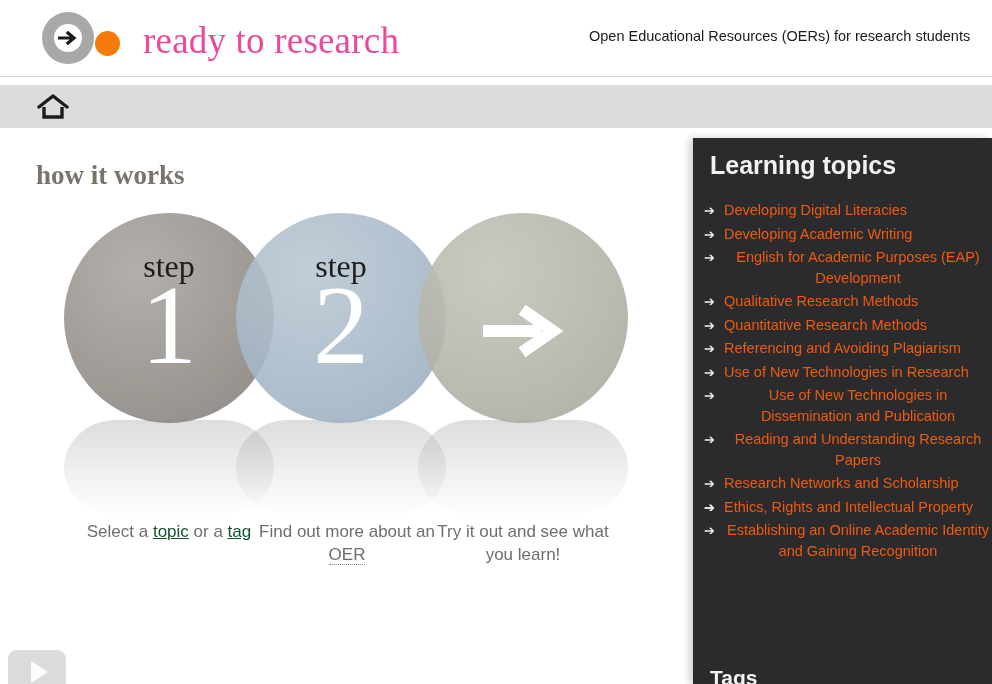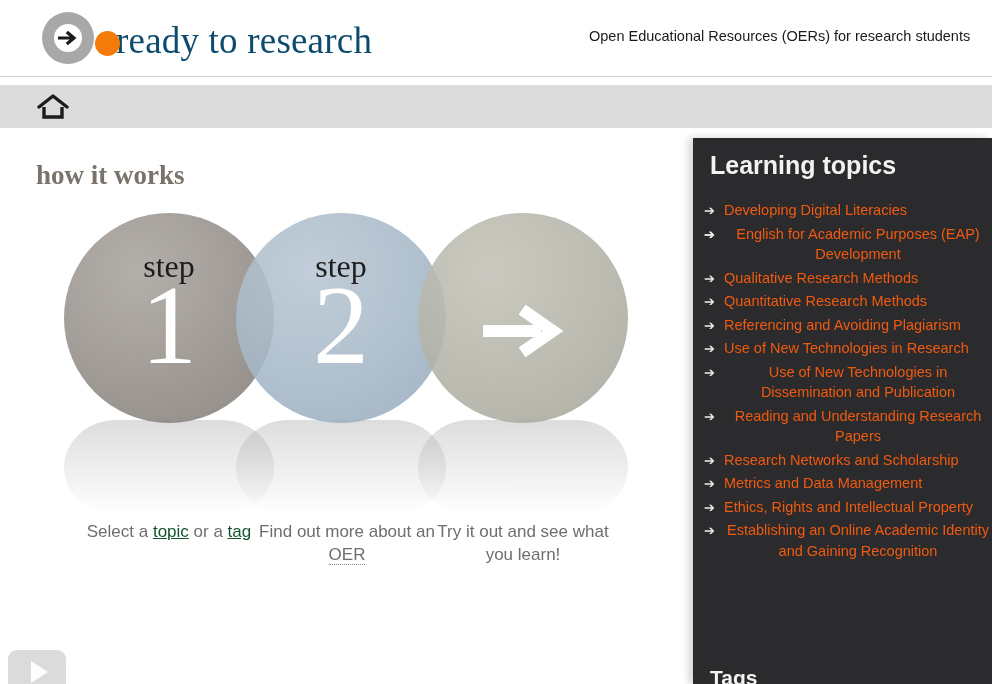--- a/index.html
+++ b/index.html
@@ -25,22 +25,22 @@
   .logo-inner {
     position:absolute; left:12px; top:12px; width:28px; height:28px;
     border-radius:50%; background:#ffffff;
     display:flex; align-items:center; justify-content:center;
   }
   .logo-dot {
     position:absolute; left:53px; top:19px; width:25px; height:25px;
     border-radius:50%; background:#f47b0a;
   }
   #brand-title {
-    margin-left:18px; font-family:"Liberation Serif", serif;
-    font-size:37px; color:#0c4a6e; letter-spacing:0.2px; white-space:nowrap;
+    margin-left:45px; font-family:"Liberation Serif", serif;
+    font-size:37px; color:#ec4899; letter-spacing:0.2px; white-space:nowrap;
   }
   #tagline {
     position:absolute; left:589px; top:28px; width:420px;
     font-size:14.5px; color:#1a1a1a; white-space:nowrap;
     overflow:hidden;
   }
 
   
   #navbar {
     position:absolute; left:0; top:85px; width:992px; height:43px;
@@ -237,29 +237,29 @@
       <div id="play-button">
         <div class="play-tri"></div>
       </div>
     </div>
   </div>
 
   <div id="sidebar">
     <div id="sidebar-title">Learning topics</div>
     <ul id="topic-list">
         <li><span class="bullet-arrow">➔</span><a href="#">Developing Digital Literacies</a></li>
-        <li><span class="bullet-arrow">➔</span></li>
+        <li><span class="bullet-arrow">➔</span><a href="#">Developing Academic Writing</a></li>
         <li><span class="bullet-arrow">➔</span><a href="#">English for Academic Purposes (EAP) Development</a></li>
         <li><span class="bullet-arrow">➔</span><a href="#">Qualitative Research Methods</a></li>
         <li><span class="bullet-arrow">➔</span><a href="#">Quantitative Research Methods</a></li>
         <li><span class="bullet-arrow">➔</span><a href="#">Referencing and Avoiding Plagiarism</a></li>
         <li><span class="bullet-arrow">➔</span><a href="#">Use of New Technologies in Research</a></li>
         <li><span class="bullet-arrow">➔</span><a href="#">Use of New Technologies in Dissemination and Publication</a></li>
         <li><span class="bullet-arrow">➔</span><a href="#">Reading and Understanding Research Papers</a></li>
         <li><span class="bullet-arrow">➔</span><a href="#">Research Networks and Scholarship</a></li>
-        <li><span class="bullet-arrow">➔</span><a href="#">Metrics and Data Management</a></li>
+        <li><span class="bullet-arrow">➔</span></li>
         <li><span class="bullet-arrow">➔</span><a href="#">Ethics, Rights and Intellectual Property</a></li>
         <li><span class="bullet-arrow">➔</span><a href="#">Establishing an Online Academic Identity and Gaining Recognition</a></li>
       </ul>
     <div id="tags-title">Tags</div>
   </div>
 
 </div>
 
 </body></html>

